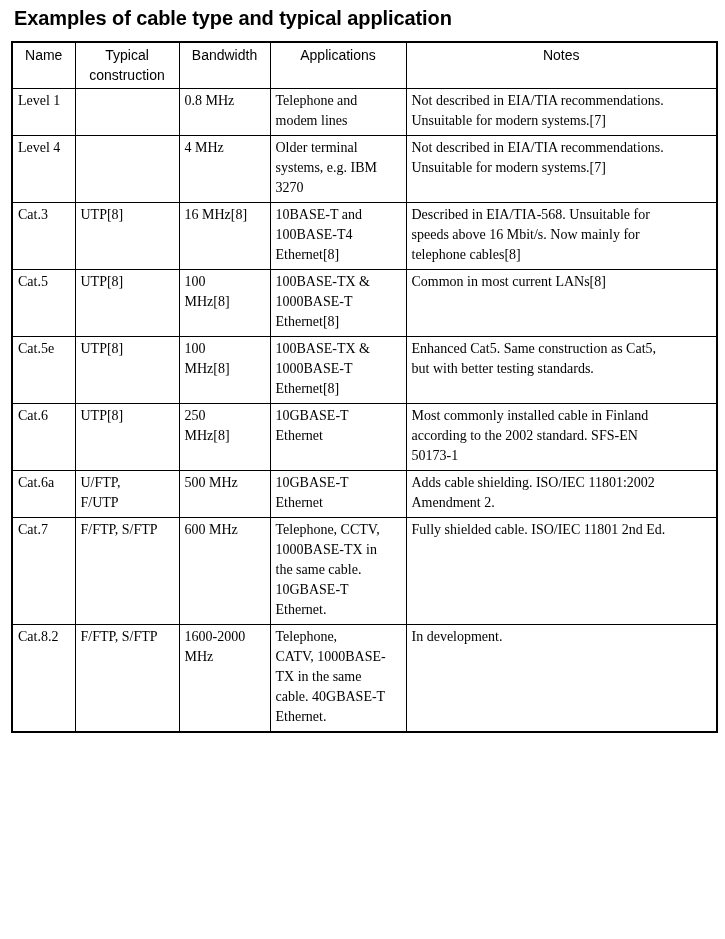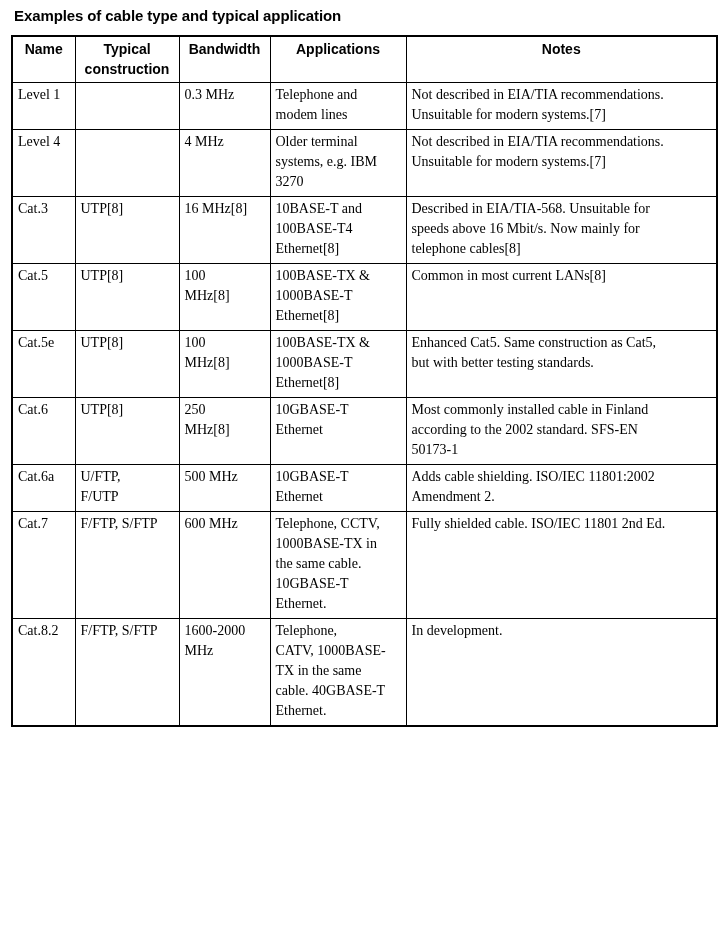--- a/index.html
+++ b/index.html
@@ -5,41 +5,41 @@
   * { box-sizing: border-box; }
   html, body { margin: 0; padding: 0; background: #ffffff; }
   body {
     width: 725px; height: 939px;
     font-family: "Liberation Sans", sans-serif;
     color: #000000;
     overflow: hidden;
   }
   .page { padding: 6px 8px 0 11px; }
   .doc-title {
-    font-size: 15px;
+    font-size: 20px;
     font-weight: bold;
     margin: 1px 0 11px 3px;
     letter-spacing: -0.1px;
   }
   table.cable-table {
     border-collapse: collapse;
     table-layout: fixed;
     width: 705px;
     border: 2px solid #000000;
   }
   .cable-table th, .cable-table td {
     border: 1px solid #000000;
     vertical-align: top;
     font-size: 14px;
     line-height: 20px;
     white-space: pre-line;
     overflow: hidden;
   }
   .cable-table th {
-    font-weight: bold;
+    font-weight: normal;
     text-align: center;
     padding: 2px 2px 3px 2px;
   }
   .cable-table td {
     text-align: left;
     padding: 2px 3px 4px 5px;
     font-family: Liberation Serif, serif;
   }
   
   col.w-name { width: 63px; }
@@ -68,21 +68,21 @@
         <th>Typical construction</th>
         <th>Bandwidth</th>
         <th>Applications</th>
         <th>Notes</th>
       </tr>
     </thead>
     <tbody>
         <tr>
           <td>Level 1</td>
           <td></td>
-          <td>0.3 MHz</td>
+          <td>0.8 MHz</td>
           <td>Telephone and
 modem lines</td>
           <td>Not described in EIA/TIA recommendations.
 Unsuitable for modern systems.[7]</td>
         </tr>
         <tr>
           <td>Level 4</td>
           <td></td>
           <td>4 MHz</td>
           <td>Older terminal

